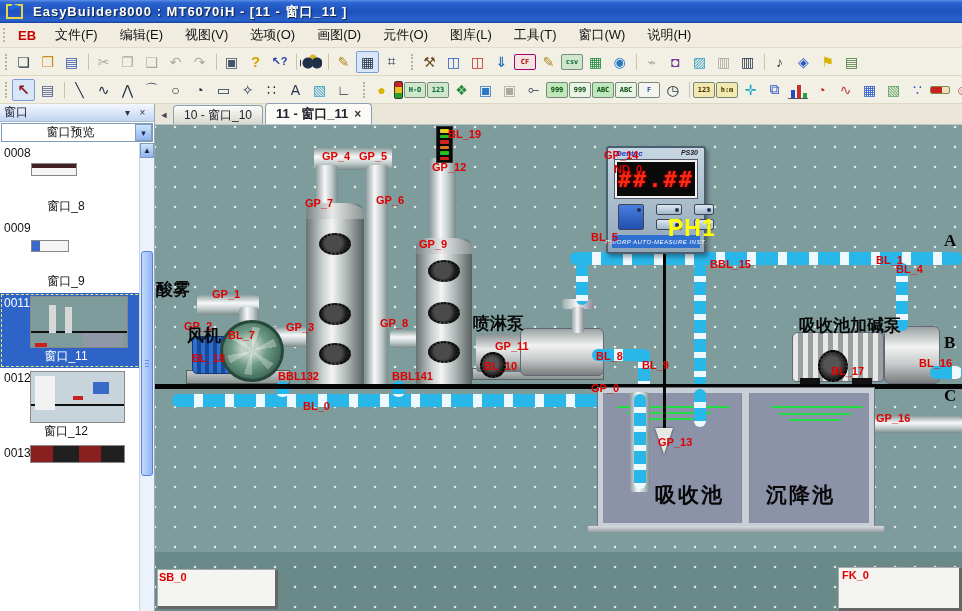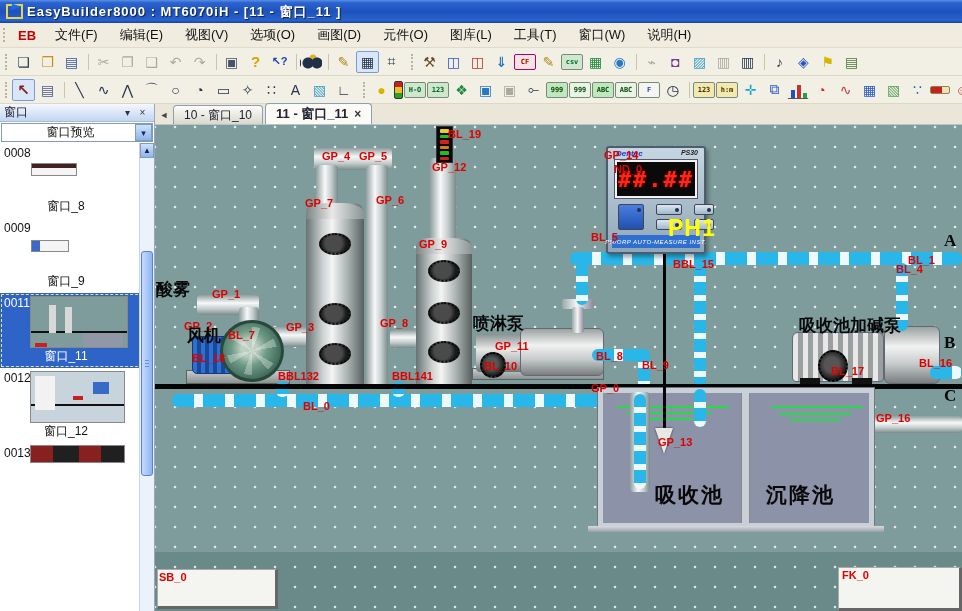--- a/index.html
+++ b/index.html
@@ -1,21 +1,21 @@
 <!DOCTYPE html>
 <html><head>
 <meta charset="utf-8">
 <style>
   * { margin:0; padding:0; box-sizing:border-box; }
   html,body { width:962px; height:611px; overflow:hidden;
     font-family:"Liberation Sans","DejaVu Sans",sans-serif; background:#ECE9D8; }
   .app { position:relative; width:962px; height:611px; display:flex; flex-direction:column; }
 
   
-  .titlebar { height:23px; display:flex; align-items:center; gap:4px; padding:0 6px;
+  .titlebar { height:23px; display:flex; align-items:center; gap:10px; padding:0 6px;
     background:linear-gradient(180deg,#5A8EE4 0%,#2B64CF 12%,#1E51BD 50%,#2A63CE 88%,#17419F 100%); }
   .appicon { width:17px; height:15px; border:2px solid #E8D44C; background:transparent; position:relative; flex:none; }
   .appicon::after { content:""; position:absolute; left:3px; top:-1px; width:0; height:0;
     border-left:9px solid #1A6BE8; border-bottom:7px solid transparent; transform:rotate(18deg); }
   .titletext { color:#fff; font-weight:bold; font-size:13px; letter-spacing:1px;
     text-shadow:1px 1px 1px #123; white-space:nowrap; }
 
   
   .menubar { height:25px; background:#F0EDE0; display:flex; align-items:center; padding-left:10px;
     border-bottom:1px solid #E0DCC8; position:relative; }
@@ -612,23 +612,23 @@
             <span class="lbl" style="left: 277px; top: 36px;">GP_12</span>
 
             <span class="lbl" style="left: 150px; top: 72px;">GP_7</span>
 
             <span class="lbl" style="left: 221px; top: 69px;">GP_6</span>
 
             <span class="lbl" style="left: 264px; top: 113px;">GP_9</span>
 
             <span class="lbl" style="left: 423px; top: 106px; margin-left: 13px;">BL_5</span>
 
-            <span class="lbl" style="left: 518px; top: 133px;">BBL_15</span>
-
-            <span class="lbl" style="left: 753px; top: 129px; text-align: center;">BL_1</span>
+            <span class="lbl" style="left: 555px; top: 133px;">BBL_15</span>
+
+            <span class="lbl" style="left: 721px; top: 129px; text-align: center;">BL_1</span>
 
             <span class="lbl" style="left: 741px; top: 138px;">BL_4</span>
 
             <span class="lbl" style="left: 449px; top: 24px;">GP_14</span>
 
             <span class="lbl" style="left: 459px; top: 38px;">ND_0</span>
 
             <span class="lbl" style="left: 57px; top: 163px;">GP_1</span>
 
             <span class="lbl" style="left: 29px; top: 195px;">GP_2</span>

